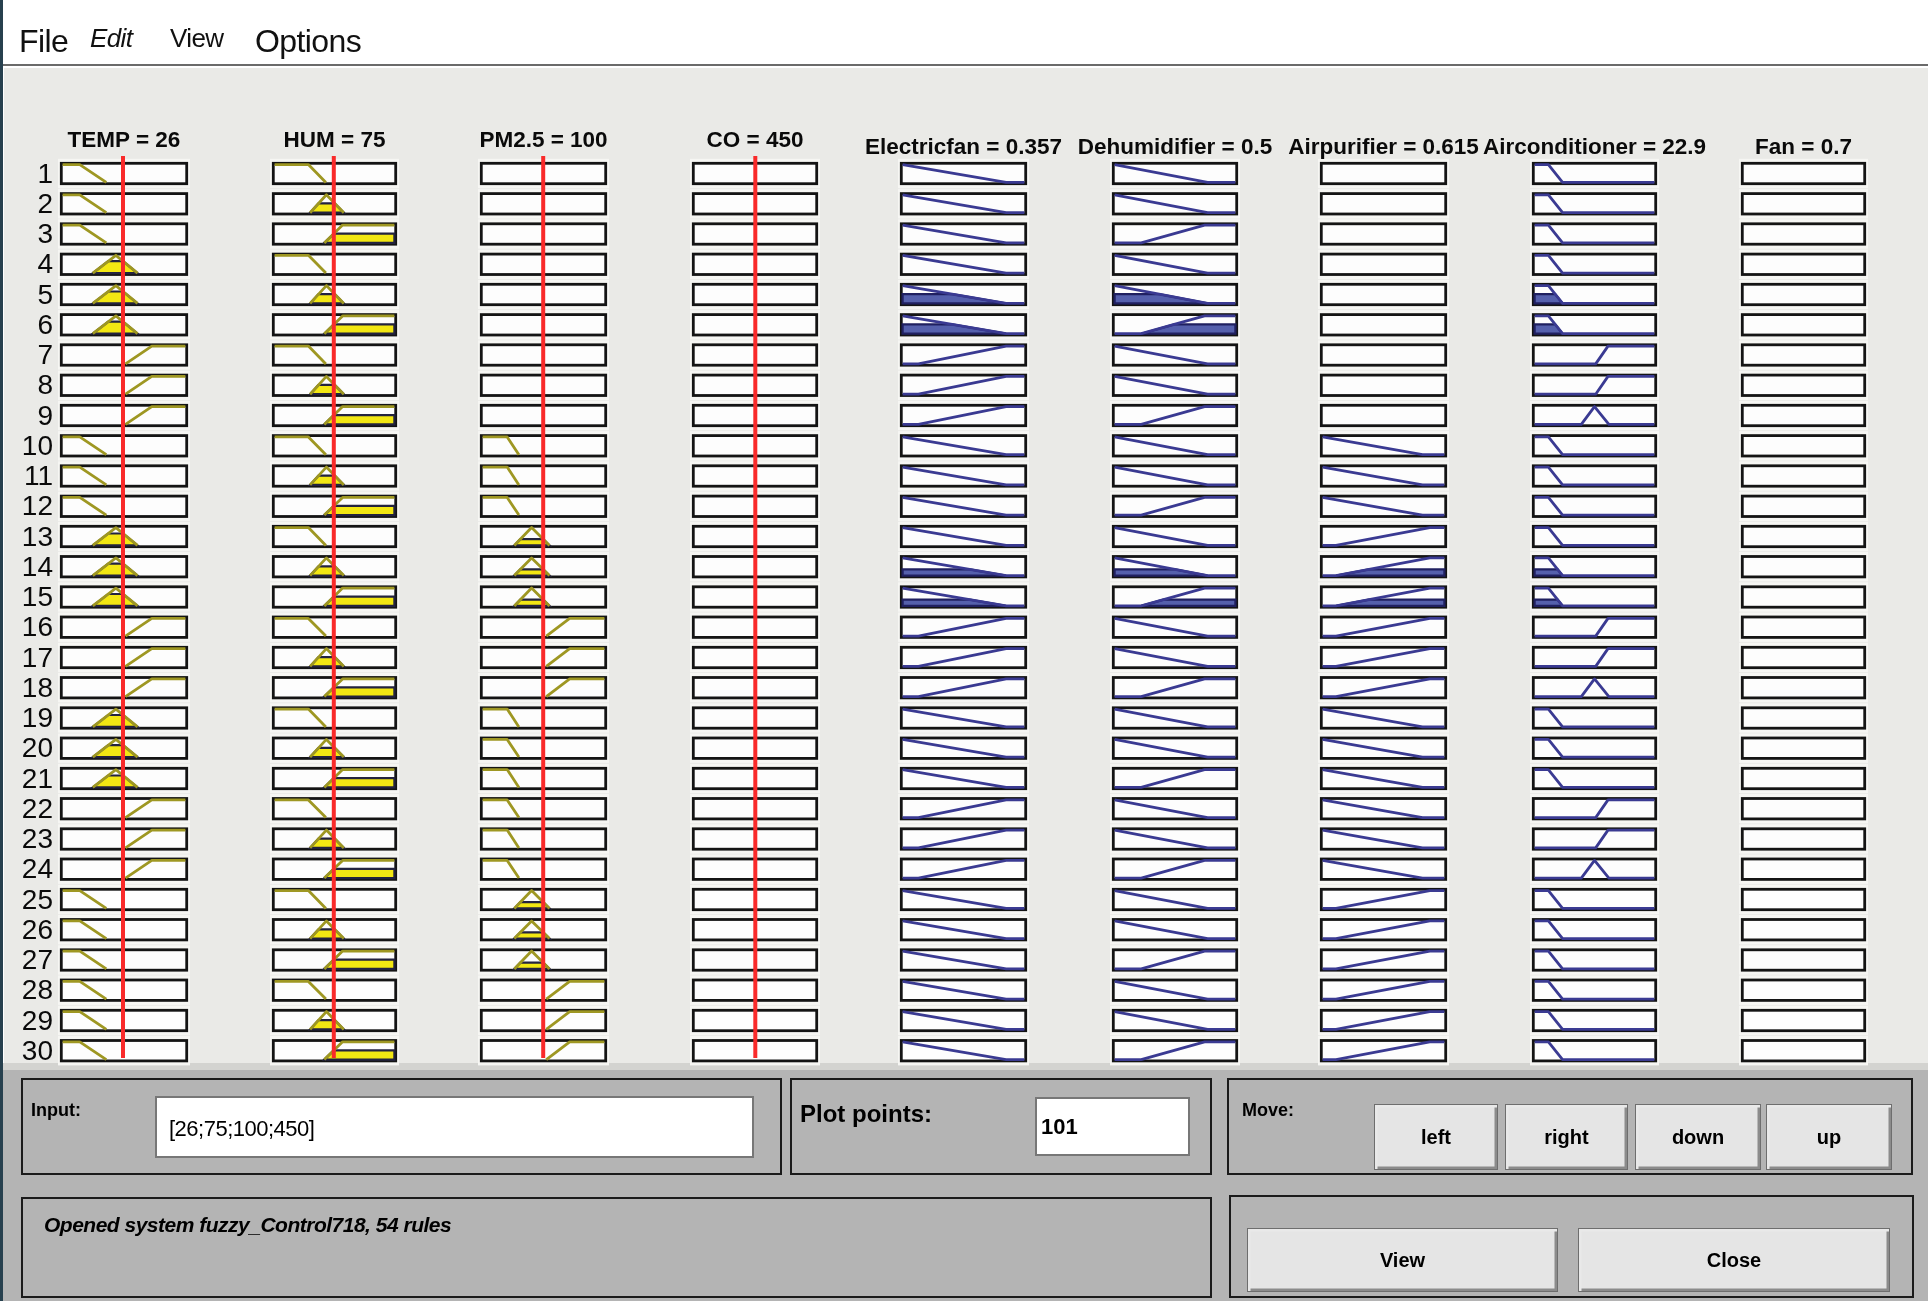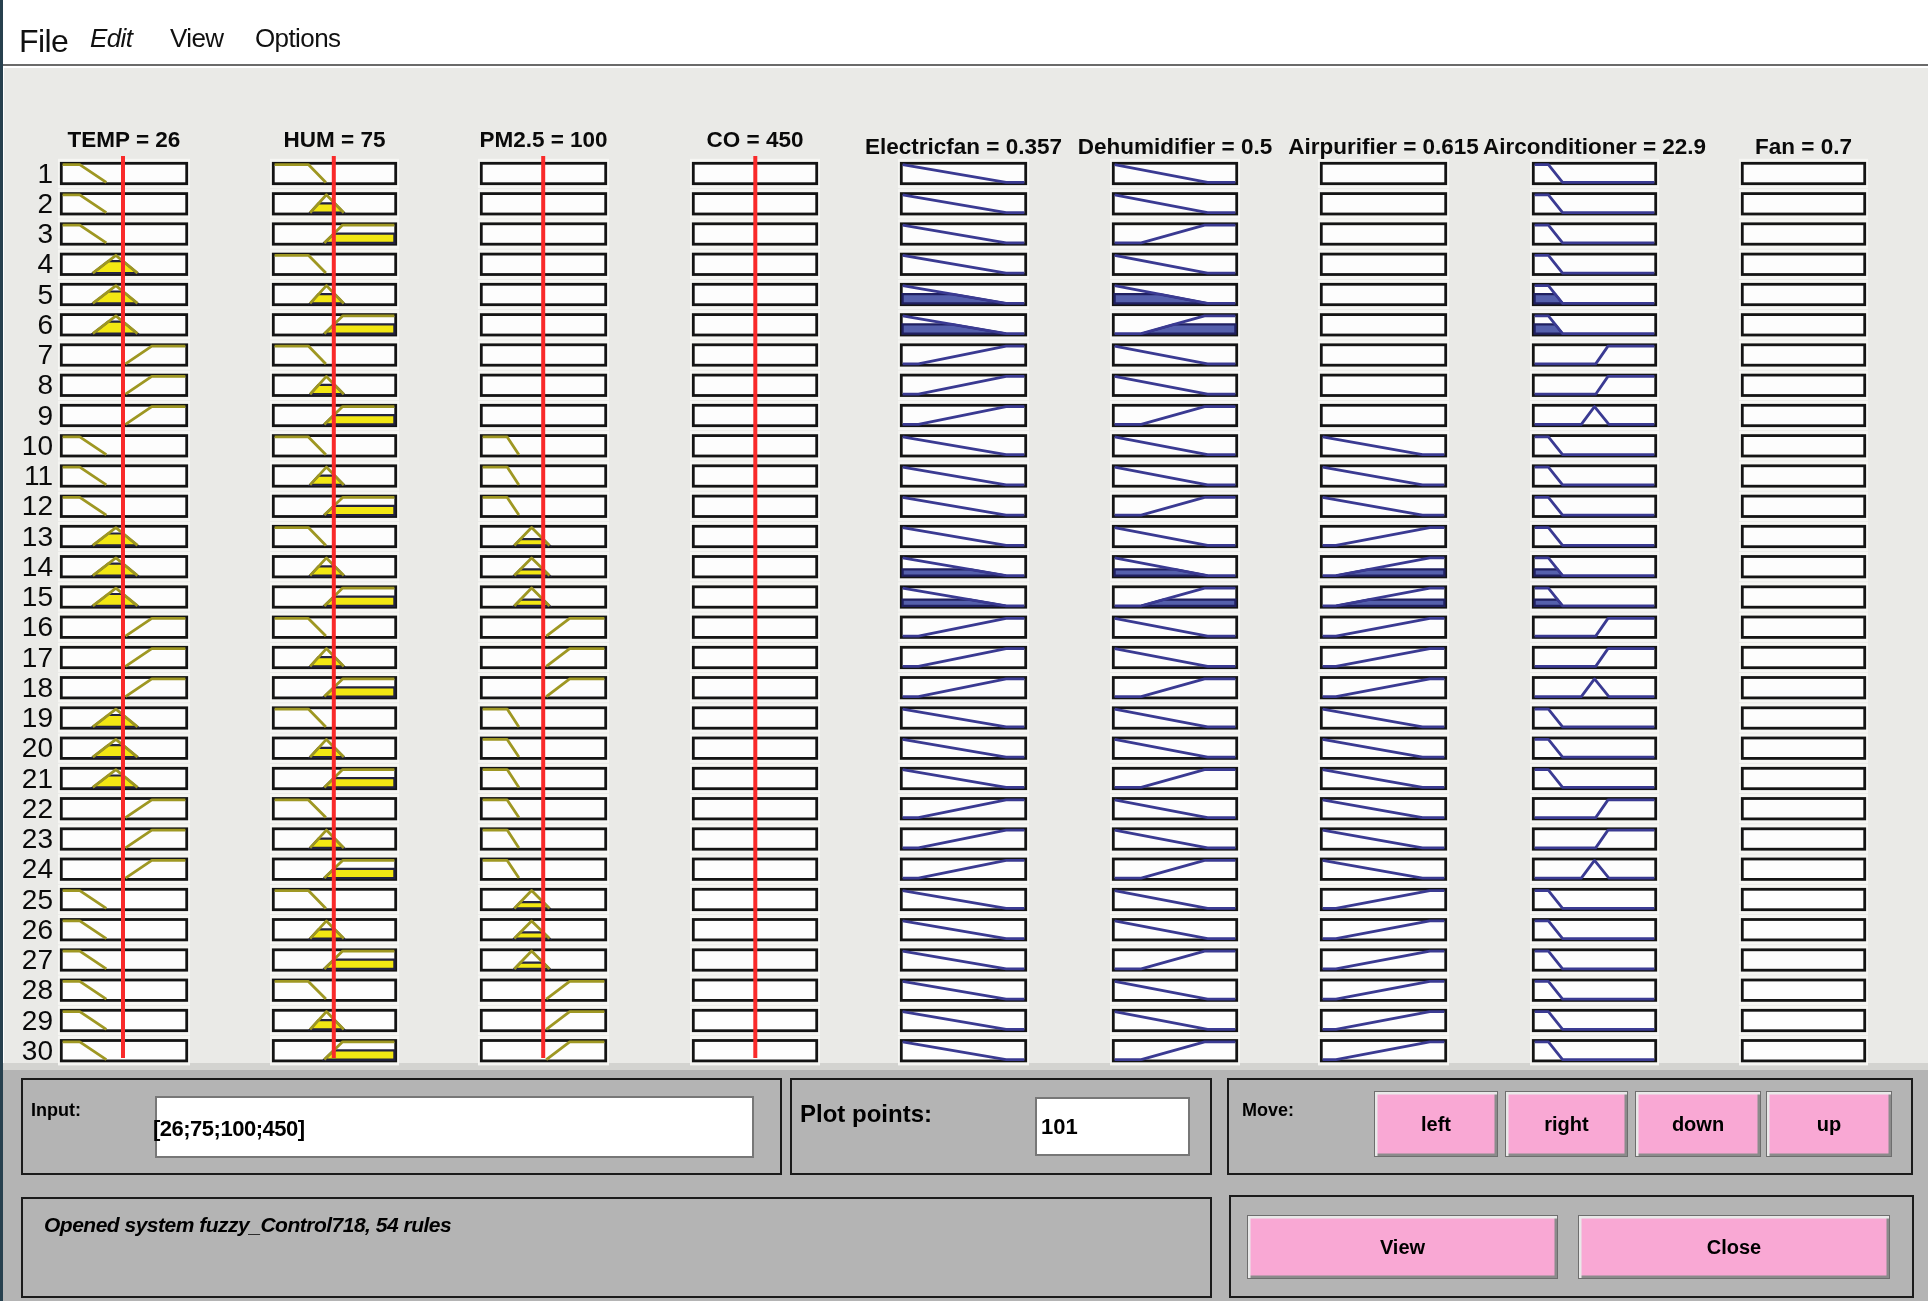--- a/index.html
+++ b/index.html
@@ -1,46 +1,46 @@
 <!DOCTYPE html>
 <html><head><meta charset="utf-8">
 <style>
   html,body{margin:0;padding:0;}
   body{width:1928px;height:1301px;position:relative;font-family:"Liberation Sans",sans-serif;background:#ffffff;overflow:hidden;}
   .abs{position:absolute;}
   .grp{position:absolute;border:2.6px solid #1b1b1b;}
   .fld{position:absolute;background:#fff;border:2px solid #777;}
-  .btn{position:absolute;background:#f9a8d4;border:1px solid #6e6e6e;
+  .btn{position:absolute;background:#e5e5e5;border:1px solid #6e6e6e;
        box-shadow:inset 2.5px 2.5px 0 #e9e9e9, inset -2.5px -2.5px 0 #8b8b8b;
        display:flex;align-items:center;justify-content:center;
-       font-weight:bold;font-size:20px;color:#000;}
+       font-weight:bold;font-size:20px;color:#000;margin-top:13px;}
   .lbl{position:absolute;font-weight:bold;font-size:23px;color:#000;}
 </style></head>
 <body>
 
   <div class="abs" style="left:0;top:0;width:1928px;height:63.5px;background:#ffffff;"></div>
   <div class="abs" style="left:19px;top:23px;font-size:32px;letter-spacing:-0.6px;color:#111;">File</div>
   <div class="abs" style="left:90px;top:23px;font-size:26px;letter-spacing:-0.6px;color:#111;font-style:italic;">Edit</div>
   <div class="abs" style="left:170px;top:23px;font-size:26px;letter-spacing:-0.6px;color:#111;">View</div>
-  <div class="abs" style="left:255px;top:23px;font-size:26px;letter-spacing:-0.6px;color:#111;">Options</div>
+  <div class="abs" style="left:255px;top:23px;font-size:32px;letter-spacing:-0.6px;color:#111;">Options</div>
   <div class="abs" style="left:0;top:63.5px;width:1928px;height:2.3px;background:#6a6a6a;"></div>
 
   <div class="abs" style="left:4px;top:68px;width:1924px;height:995.3px;background:#eaeae7;"></div>
 
   <div class="abs" style="left:2.5px;top:1063.3px;width:1925.5px;height:237.7px;background:#b4b4b4;"></div>
   <div class="abs" style="left:2.5px;top:1063.3px;width:1925.5px;height:7px;background:#d3d3d0;"></div>
 
   <div class="grp" style="left:21px;top:1078px;width:757px;height:93px;"></div>
   <div class="grp" style="left:790px;top:1078px;width:418px;height:93px;"></div>
   <div class="grp" style="left:1227px;top:1078px;width:682px;height:93px;"></div>
   <div class="grp" style="left:21px;top:1197px;width:1187px;height:97px;"></div>
   <div class="grp" style="left:1229px;top:1195px;width:681px;height:99px;"></div>
 
   <div class="fld" style="left:155px;top:1096px;width:595px;height:58px;"></div>
-  <div class="abs" style="left:153px;top:1116px;font-size:22px;font-weight:700;letter-spacing:-0.5px;color:#000;">[26;75;100;450]</div>
+  <div class="abs" style="left:169px;top:1116px;font-size:22px;font-weight:400;letter-spacing:-0.5px;color:#000;">[26;75;100;450]</div>
   <div class="fld" style="left:1035px;top:1097px;width:151px;height:55px;"></div>
   <div class="abs" style="left:1041px;top:1114px;font-size:22px;font-weight:600;color:#000;">101</div>
 
   <div class="lbl" style="left:31px;top:1100px;font-size:18px;">Input:</div>
   <div class="lbl" style="left:800px;top:1100px;font-size:24px;">Plot points:</div>
   <div class="lbl" style="left:1242px;top:1100px;font-size:18px;">Move:</div>
   <div class="lbl" style="left:44px;top:1213px;font-size:21px;letter-spacing:-0.5px;font-style:italic;">Opened system fuzzy_Control718, 54 rules</div>
 
   <div class="btn" style="left:1374px;top:1091px;width:122px;height:64px;">left</div>
   <div class="btn" style="left:1505px;top:1091px;width:121px;height:64px;">right</div>

